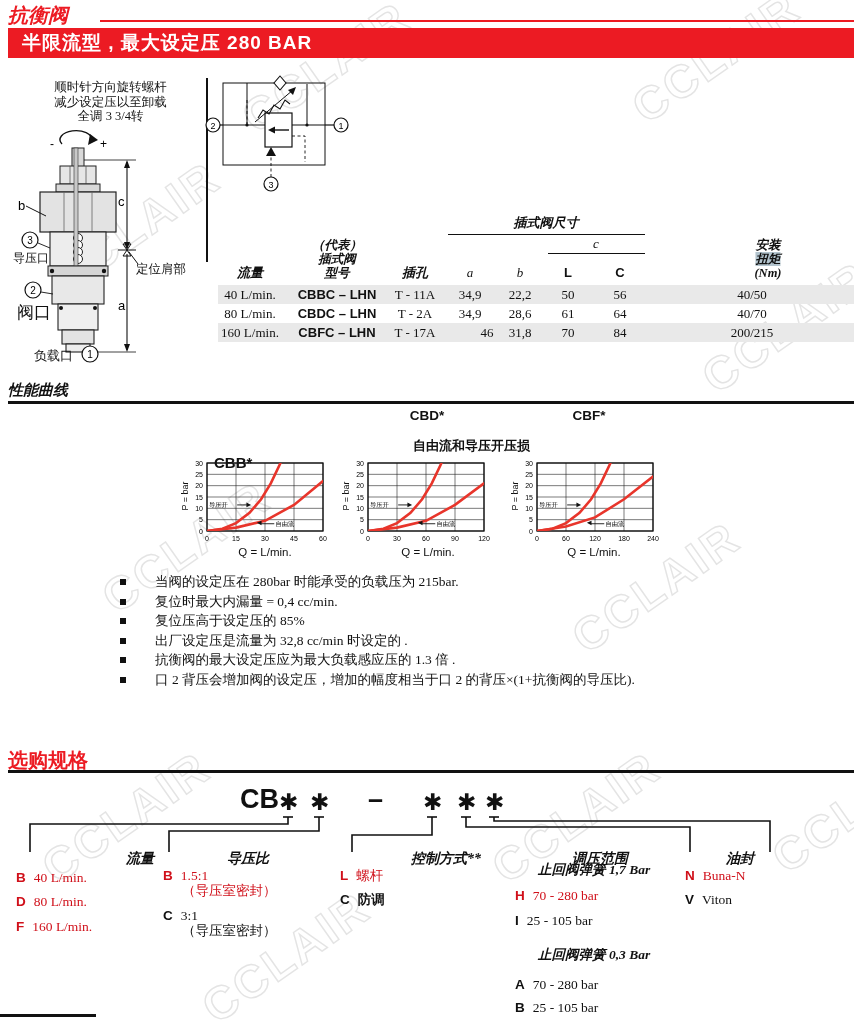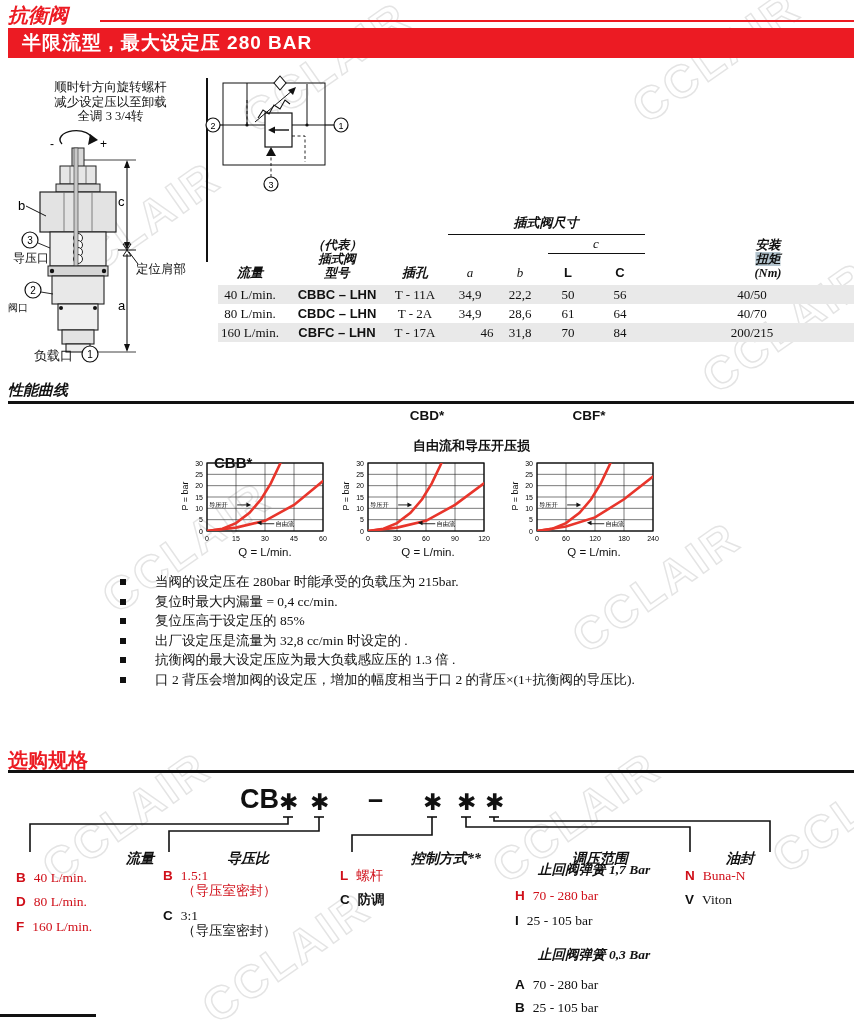--- a/index.html
+++ b/index.html
@@ -115,21 +115,21 @@
     <line x1="26" y1="117" x2="38" y2="122" stroke="#111" stroke-width="0.9"></line>
 
     <circle cx="21" cy="164" r="8" fill="#fff" stroke="#111" stroke-width="1.2"></circle>
     <text x="21" y="168" font-size="10" text-anchor="middle">2</text>
     <line x1="29" y1="166" x2="41" y2="168" stroke="#111" stroke-width="0.9"></line>
 
     <circle cx="78" cy="228" r="8" fill="#fff" stroke="#111" stroke-width="1.2"></circle>
     <text x="78" y="232" font-size="10" text-anchor="middle">1</text>
   </svg>
   <div class="abs z1" style="left:0px;top:250px;width:62px;text-align:center;font-size:12px;">导压口</div>
-  <div class="abs z1" style="left:8px;top:301px;width:52px;font-size:10px;">阀口</div>
+  <div class="abs z1" style="left:8px;top:301px;width:52px;text-align:center;font-size:17px;">阀口</div>
   <div class="abs z1" style="left:34px;top:347px;font-size:13px;">负载口</div>
   <div class="abs z1" style="left:136px;top:261px;font-size:12.5px;">定位肩部</div>
 
   <div class="abs z1" style="left:206px;top:78px;width:1.5px;height:184px;background:#111;"></div>
 
   <svg class="abs z1" style="left:205px;top:74px;" width="150" height="120" viewBox="0 0 150 120">
     <rect x="18" y="9" width="102" height="82" fill="none" stroke="#111" stroke-width="1"></rect>
     <circle cx="8" cy="51" r="7" fill="#fff" stroke="#111" stroke-width="1.2"></circle>
     <text x="8" y="54.5" font-size="9" text-anchor="middle">2</text>
     <line x1="15" y1="51" x2="18" y2="51" stroke="#111" stroke-width="1.2"></line>

